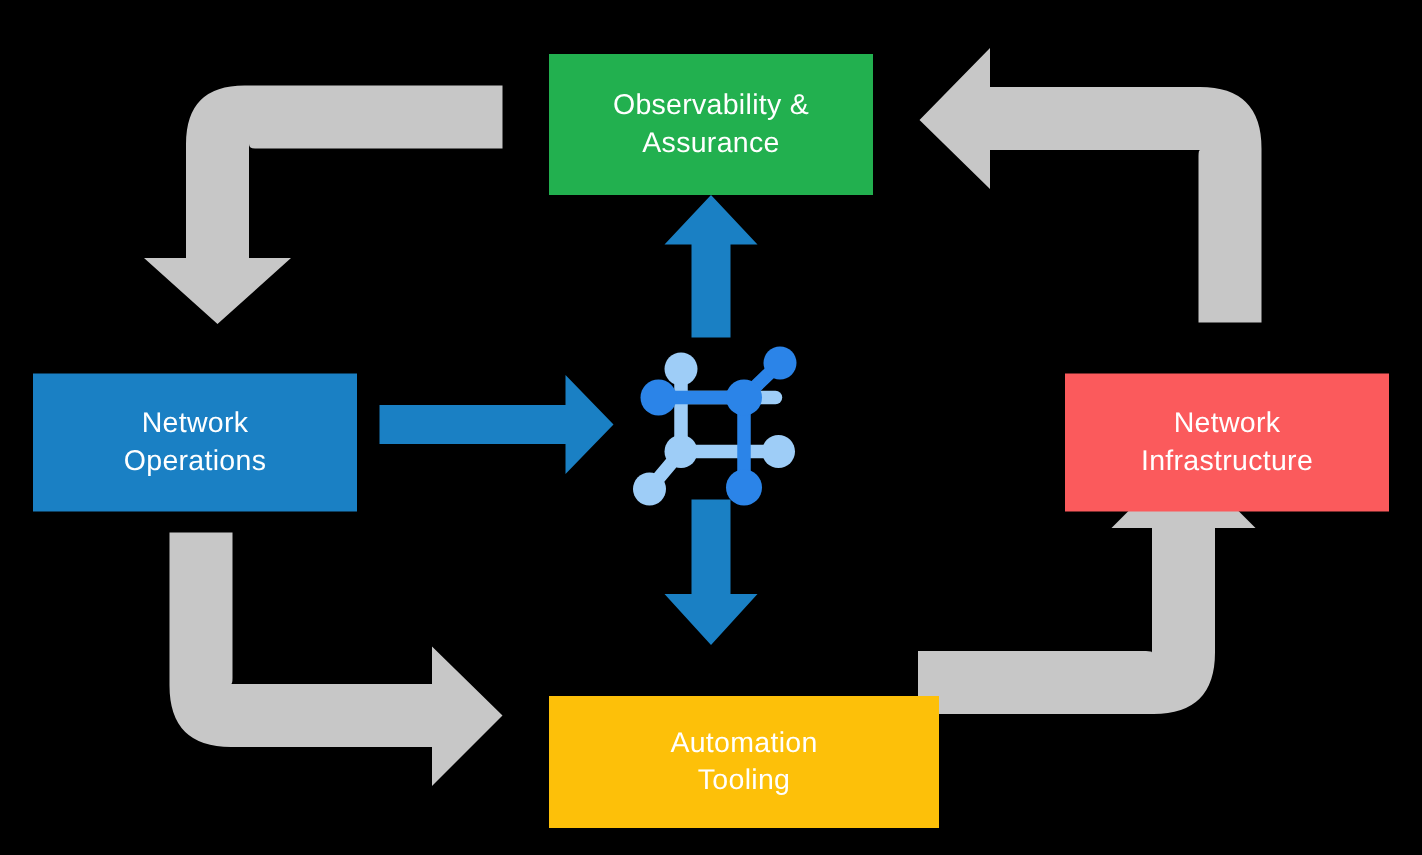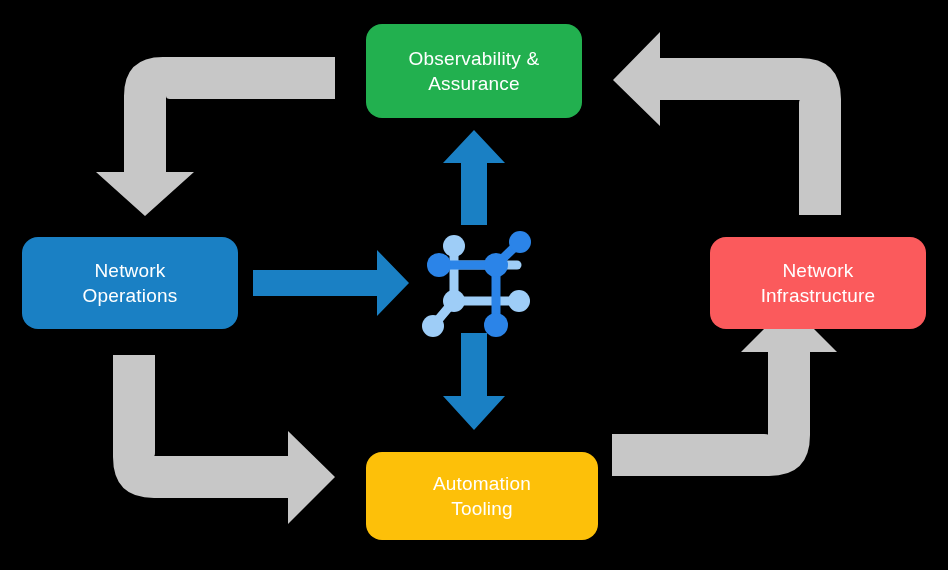--- a/index.html
+++ b/index.html
@@ -16,41 +16,42 @@
     height: 570px;
     background: #000000;
     overflow: hidden;
   }
   .node-box {
     position: absolute;
     display: flex;
     align-items: center;
     justify-content: center;
     text-align: center;
-    border-radius: 16px;
+    border-radius: 0;
     color: #ffffff;
     font-size: 19px;
     line-height: 1.32;
     font-weight: 400;
     letter-spacing: 0.2px;
     box-sizing: border-box;
     padding: 6px 10px;
     white-space: pre-line;
+    margin-top: 12px;
   }
   #box-observability {
     left: 366px; top: 24px; width: 216px; height: 94px;
   }
   #box-operations {
     left: 22px; top: 237px; width: 216px; height: 92px;
   }
   #box-infrastructure {
     left: 710px; top: 237px; width: 216px; height: 92px;
   }
   #box-automation {
-    left: 366px; top: 452px; width: 232px; height: 88px;
+    left: 366px; top: 452px; width: 260px; height: 88px;
   }
   .arrow-svg {
     position: absolute;
     left: 0; top: 0;
     width: 948px;
     height: 570px;
     pointer-events: none;
   }
   .center-icon {
     position: absolute;

